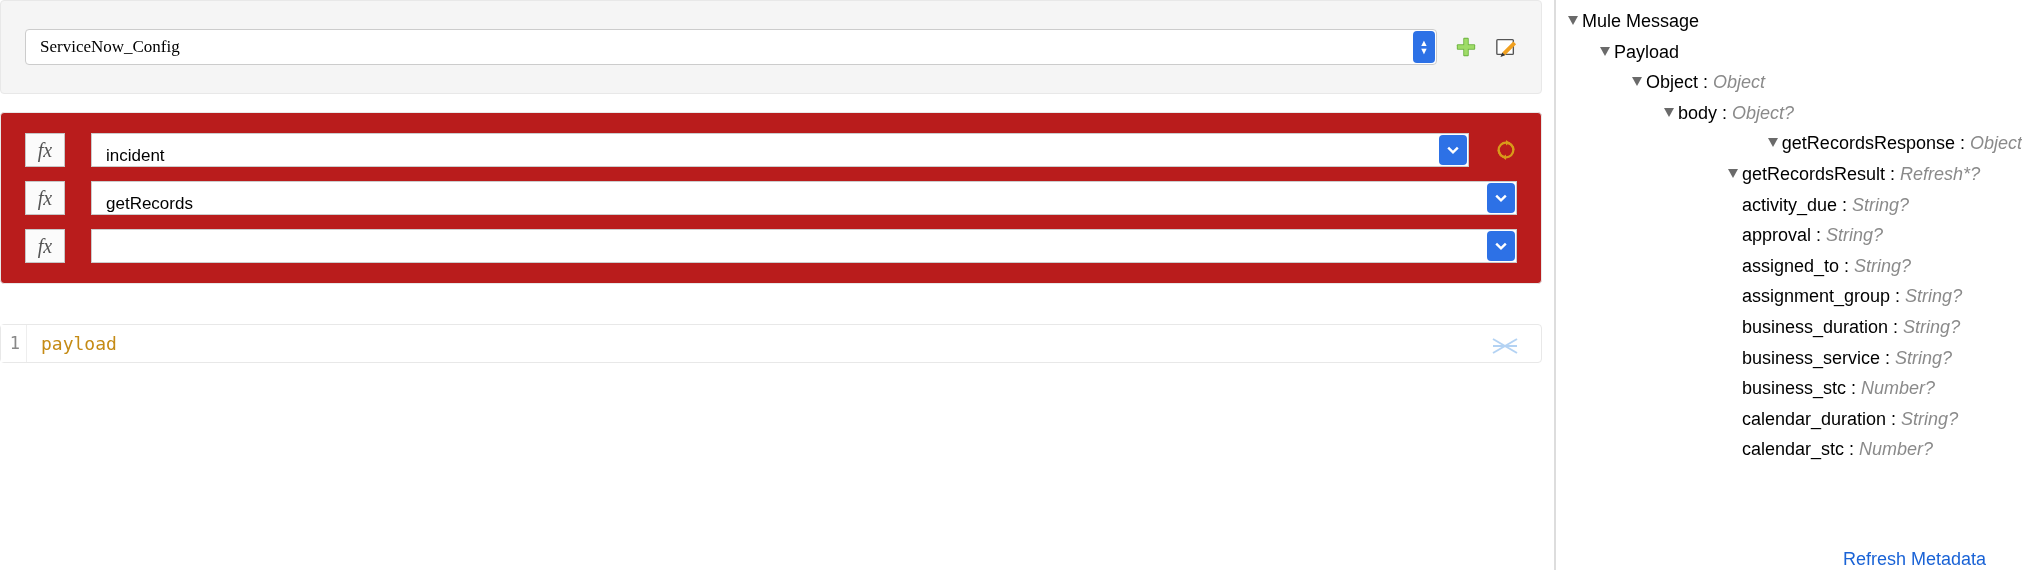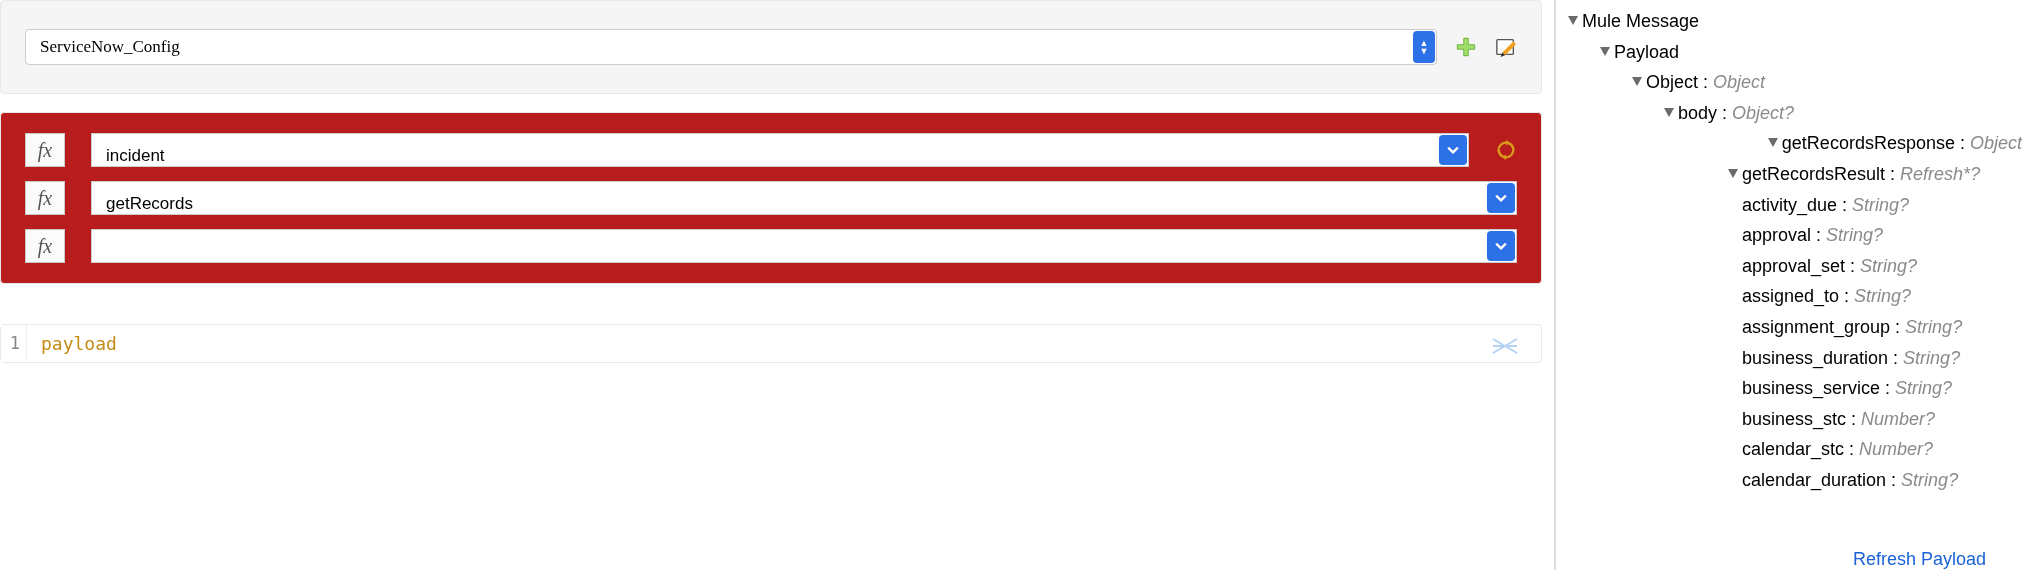--- a/index.html
+++ b/index.html
@@ -276,24 +276,23 @@
   <div class="tree">
     <div class="node"><span class="tri"></span><span>Mule Message</span></div>
     <div class="node indent1"><span class="tri"></span><span>Payload</span></div>
     <div class="node indent2"><span class="tri"></span><span>Object</span> : <span class="type">Object</span></div>
     <div class="node indent3"><span class="tri"></span><span>body</span> : <span class="type">Object?</span></div>
     <div class="node indent4"><span class="tri"></span><span>getRecordsResponse</span> : <span class="type">Object</span></div>
     <div class="node indent5"><span class="tri"></span><span>getRecordsResult</span> : <span class="type">Refresh*?</span></div>
     <div id="fields">
         <div class="node indent6">activity_due : <span class="type">String?</span></div>
         <div class="node indent6">approval : <span class="type">String?</span></div>
-        <div class="node indent6">approval_set : <span class="type">String?</span></div>
         <div class="node indent6">assigned_to : <span class="type">String?</span></div>
         <div class="node indent6">assignment_group : <span class="type">String?</span></div>
         <div class="node indent6">business_duration : <span class="type">String?</span></div>
         <div class="node indent6">business_service : <span class="type">String?</span></div>
         <div class="node indent6">business_stc : <span class="type">Number?</span></div>
+        <div class="node indent6">calendar_duration : <span class="type">String?</span></div>
         <div class="node indent6">calendar_stc : <span class="type">Number?</span></div>
-        <div class="node indent6">calendar_duration : <span class="type">String?</span></div>
-      </div>
-  </div>
-  <div class="refresh-link">Refresh Payload</div>
+      </div>
+  </div>
+  <div class="refresh-link">Refresh Metadata</div>
 </div>
 
 </body></html>

